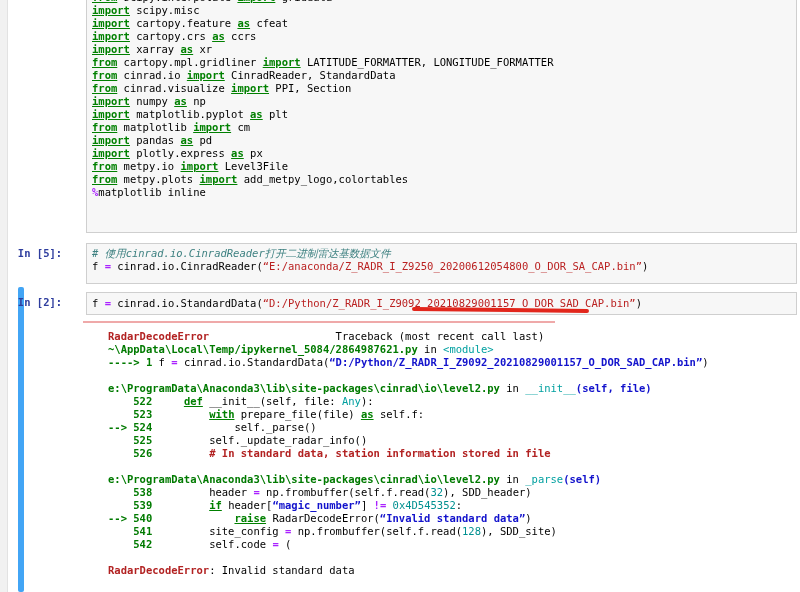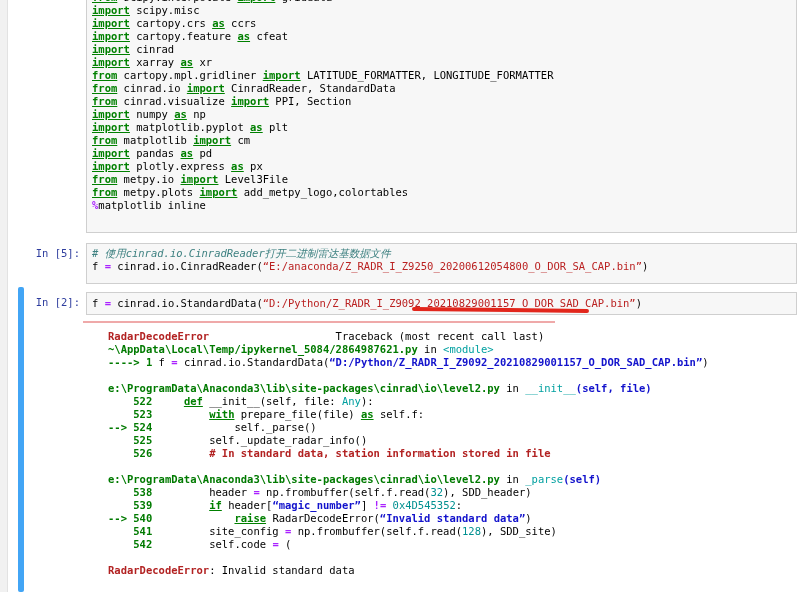--- a/index.html
+++ b/index.html
@@ -11,22 +11,22 @@
   }
   .left-strip{
     position:absolute;left:0;top:0;width:7px;height:592px;
     background:#f1f1f1;border-right:1px solid #e2e2e2;
   }
   .selection-bar{
     position:absolute;left:18px;top:287px;width:6px;bottom:0;
     border-radius:2px;
   }
   .prompt{
-    position:absolute;left:0;width:80px;text-align:right;
-    color:#2e3d9e;white-space:pre;
+    position:absolute;left:0;width:80px;text-align:center;
+    color:#2e3d9e;white-space:pre;font-weight:bold;
   }
   .prompt-5{top:247px;}
   .prompt-2{top:296px;}
   .codebox{
     position:absolute;left:86px;right:3px;
     background:#f7f7f7;border:1px solid #cfcfcf;
     overflow:hidden;box-sizing:border-box;
   }
   .box-imports{top:-13px;height:246px;padding:3px 5px;}
   .box-in5{top:243px;height:41px;padding:3px 5px;}
@@ -61,23 +61,22 @@
 <body>
 
 <div class="left-strip"></div>
 
 <div class="selection-bar" style="background: rgb(66, 165, 245);"></div>
 
 <div class="codebox box-imports">
   <div>
       <div class="line"><span class="tok-k">from</span><span class="tok-n"> scipy.interpolate </span><span class="tok-k">import</span><span class="tok-n"> griddata</span></div>
       <div class="line"><span class="tok-k">import</span><span class="tok-n"> scipy.misc</span></div>
+      <div class="line"><span class="tok-k">import</span><span class="tok-n"> cartopy.feature </span><span class="tok-k">as</span><span class="tok-n"> cfeat</span></div>
       <div class="line"><span class="tok-k">import</span><span class="tok-n"> cartopy.crs </span><span class="tok-k">as</span><span class="tok-n"> ccrs</span></div>
-      <div class="line"><span class="tok-k">import</span><span class="tok-n"> cartopy.feature </span><span class="tok-k">as</span><span class="tok-n"> cfeat</span></div>
-      <div class="line"><span class="tok-k">import</span><span class="tok-n"> cinrad</span></div>
       <div class="line"><span class="tok-k">import</span><span class="tok-n"> xarray </span><span class="tok-k">as</span><span class="tok-n"> xr</span></div>
       <div class="line"><span class="tok-k">from</span><span class="tok-n"> cartopy.mpl.gridliner </span><span class="tok-k">import</span><span class="tok-n"> LATITUDE_FORMATTER, LONGITUDE_FORMATTER</span></div>
       <div class="line"><span class="tok-k">from</span><span class="tok-n"> cinrad.io </span><span class="tok-k">import</span><span class="tok-n"> CinradReader, StandardData</span></div>
       <div class="line"><span class="tok-k">from</span><span class="tok-n"> cinrad.visualize </span><span class="tok-k">import</span><span class="tok-n"> PPI, Section</span></div>
       <div class="line"><span class="tok-k">import</span><span class="tok-n"> numpy </span><span class="tok-k">as</span><span class="tok-n"> np</span></div>
       <div class="line"><span class="tok-k">import</span><span class="tok-n"> matplotlib.pyplot </span><span class="tok-k">as</span><span class="tok-n"> plt</span></div>
       <div class="line"><span class="tok-k">from</span><span class="tok-n"> matplotlib </span><span class="tok-k">import</span><span class="tok-n"> cm</span></div>
       <div class="line"><span class="tok-k">import</span><span class="tok-n"> pandas </span><span class="tok-k">as</span><span class="tok-n"> pd</span></div>
       <div class="line"><span class="tok-k">import</span><span class="tok-n"> plotly.express </span><span class="tok-k">as</span><span class="tok-n"> px</span></div>
       <div class="line"><span class="tok-k">from</span><span class="tok-n"> metpy.io </span><span class="tok-k">import</span><span class="tok-n"> Level3File</span></div>

